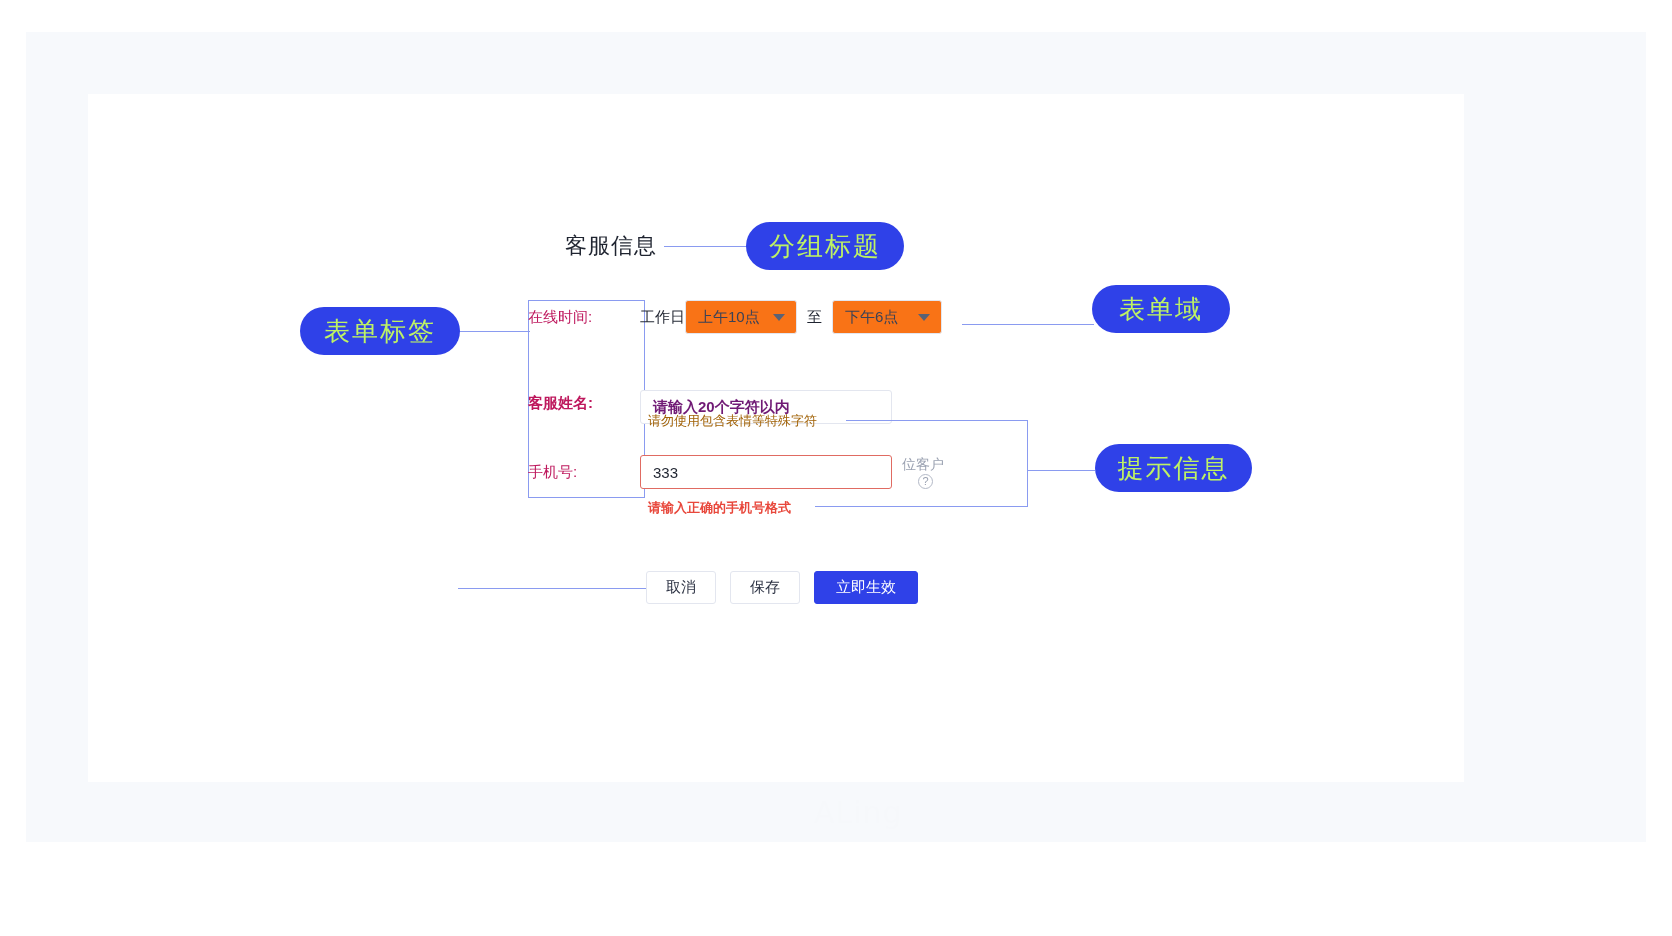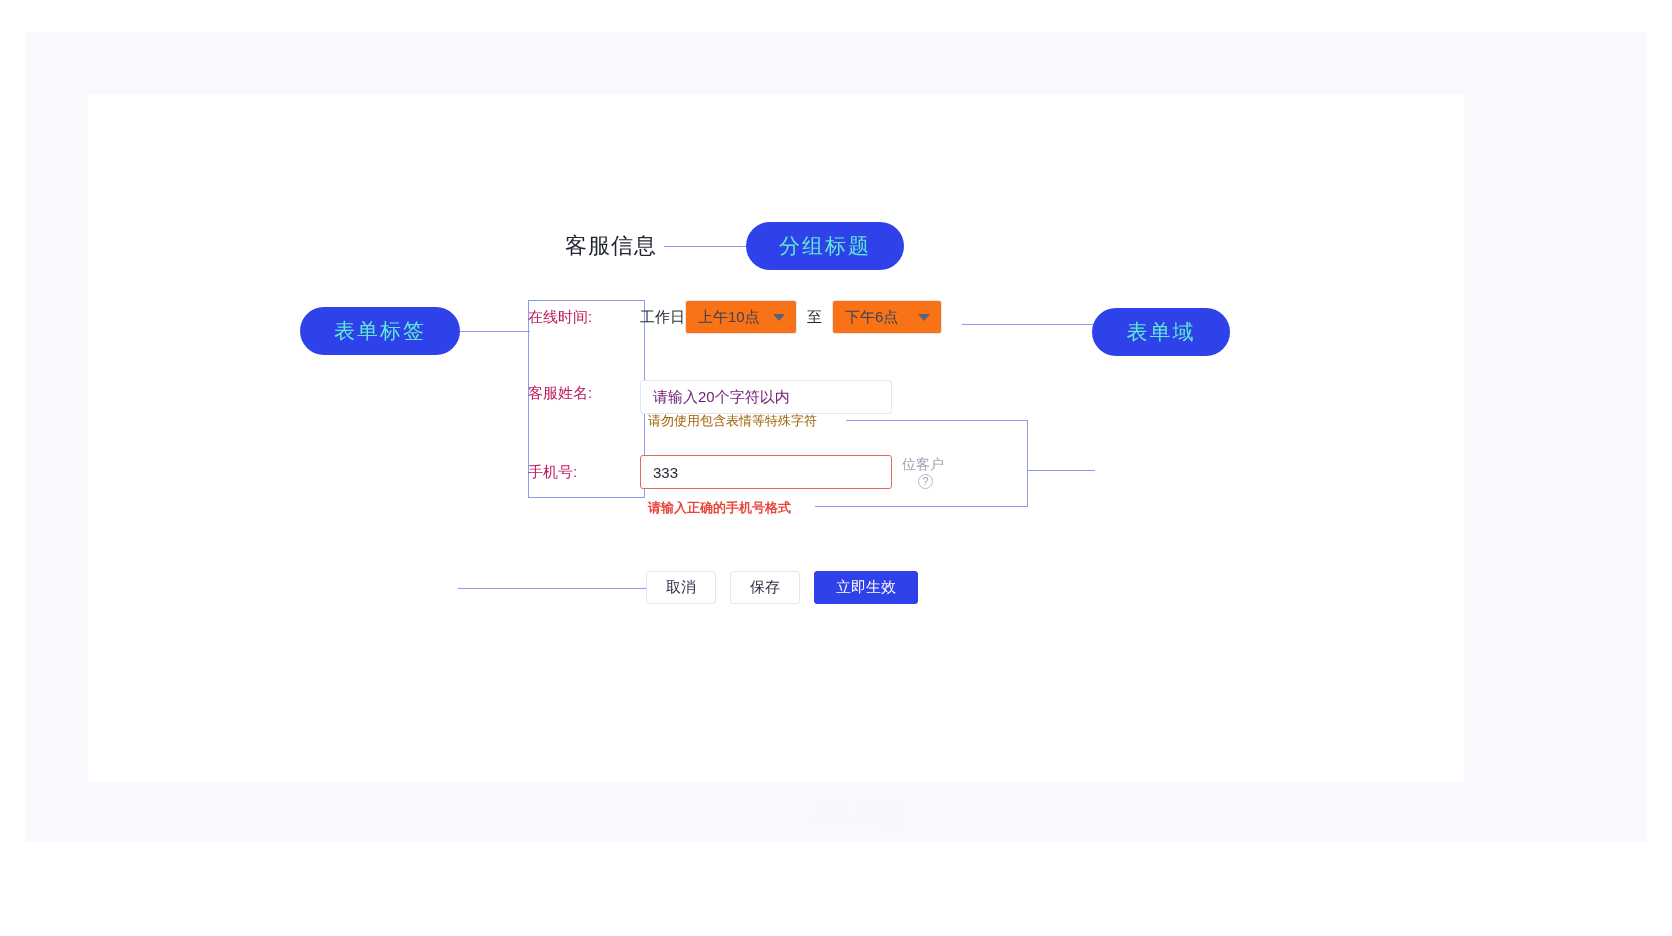--- a/index.html
+++ b/index.html
@@ -72,21 +72,21 @@
     width: 520px;
   }
 
   .form-row {
     display: flex;
     align-items: center;
     position: absolute;
   }
 
   .row-time  { left: 0;  top: 0;   }
-  .row-name  { left: 0;  top: 72px; }
+  .row-name  { left: 0;  top: 82px; font-weight: bold; }
   .row-phone { left: 0;  top: 155px; }
 
   .f-label {
     width: 112px;
     text-align: left;
     padding-right: 10px;
     font-size: 15px;
     color: #be185d;
     white-space: nowrap;
   }
@@ -229,34 +229,34 @@
     border: 1px solid #2f41e8;
     background: #2f41e8;
     color: #ffffff;
     min-width: 104px;
   }
 
   
   .pill {
     position: absolute;
     background: #2f41e8;
-    color: #5eead4;
+    color: #bef264;
     border-radius: 26px;
     display: flex;
     align-items: center;
     justify-content: center;
-    font-size: 21px;
+    font-size: 26px;
     letter-spacing: 2px;
     white-space: nowrap;
     height: 48px;
   }
   .pill-group-title { left: 746px;  top: 222px; width: 158px; }
   .pill-form-label  { left: 300px;  top: 307px; width: 160px; }
   .pill-action-btn  { left: 300px;  top: 563px; width: 160px; }
-  .pill-form-field  { left: 1092px; top: 308px; width: 138px; }
+  .pill-form-field  { left: 1092px; top: 285px; width: 138px; }
   .pill-hint-info   { left: 1095px; top: 444px; width: 157px; }
 
   
   .line {
     position: absolute;
     background: #8a9bf0;
   }
   .h-line { height: 1px; }
   .v-line { width: 1px; }
 
@@ -335,14 +335,15 @@
   <div class="line h-line ln-actions"></div>
 
   <div class="line h-line ln-hint-h1"></div>
   <div class="line v-line ln-hint-v"></div>
   <div class="line h-line ln-hint-h2"></div>
   <div class="line h-line ln-hint-h3"></div>
 
   <div class="pill pill-group-title">分组标题</div>
   <div class="pill pill-form-label">表单标签</div>
   <div class="pill pill-form-field">表单域</div>
+  <div class="pill pill-hint-info">提示信息</div>
 
 </div>
 
 </body></html>

